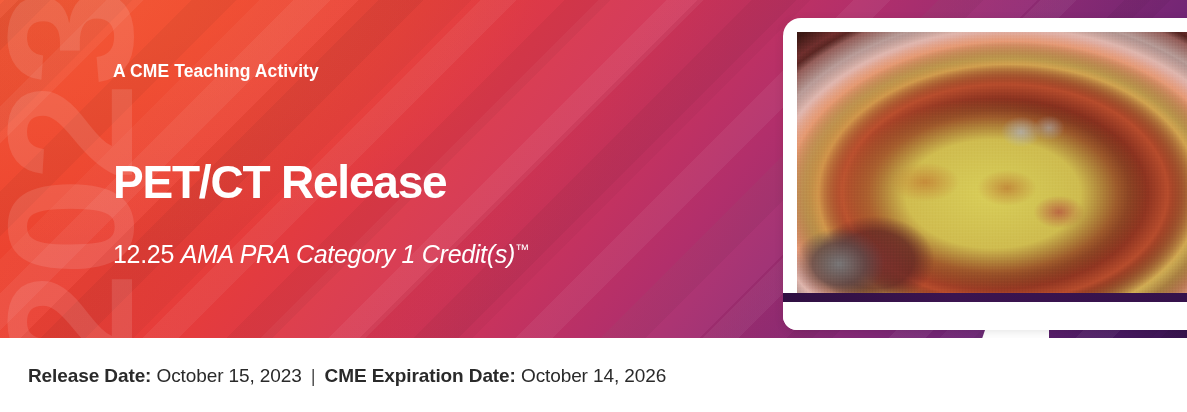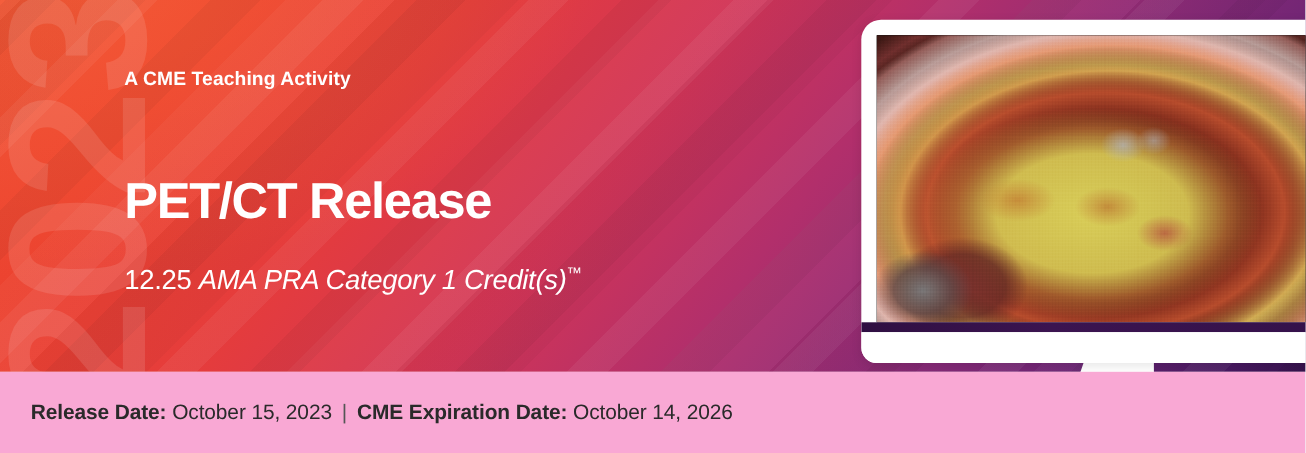--- a/index.html
+++ b/index.html
@@ -282,21 +282,21 @@
     border-radius: 8px 8px 0 0;
   }
 
   
   .infobar {
     position: absolute;
     left: 0;
     top: 338px;
     width: 1187px;
     height: 74px;
-    background: #f9a8d4;
+    background: #ffffff;
   }
   .infobar-text {
     position: absolute;
     left: 28px;
     top: 27px;
     font-size: 19px;
     color: #2a2a2a;
     white-space: nowrap;
     letter-spacing: -0.1px;
   }

